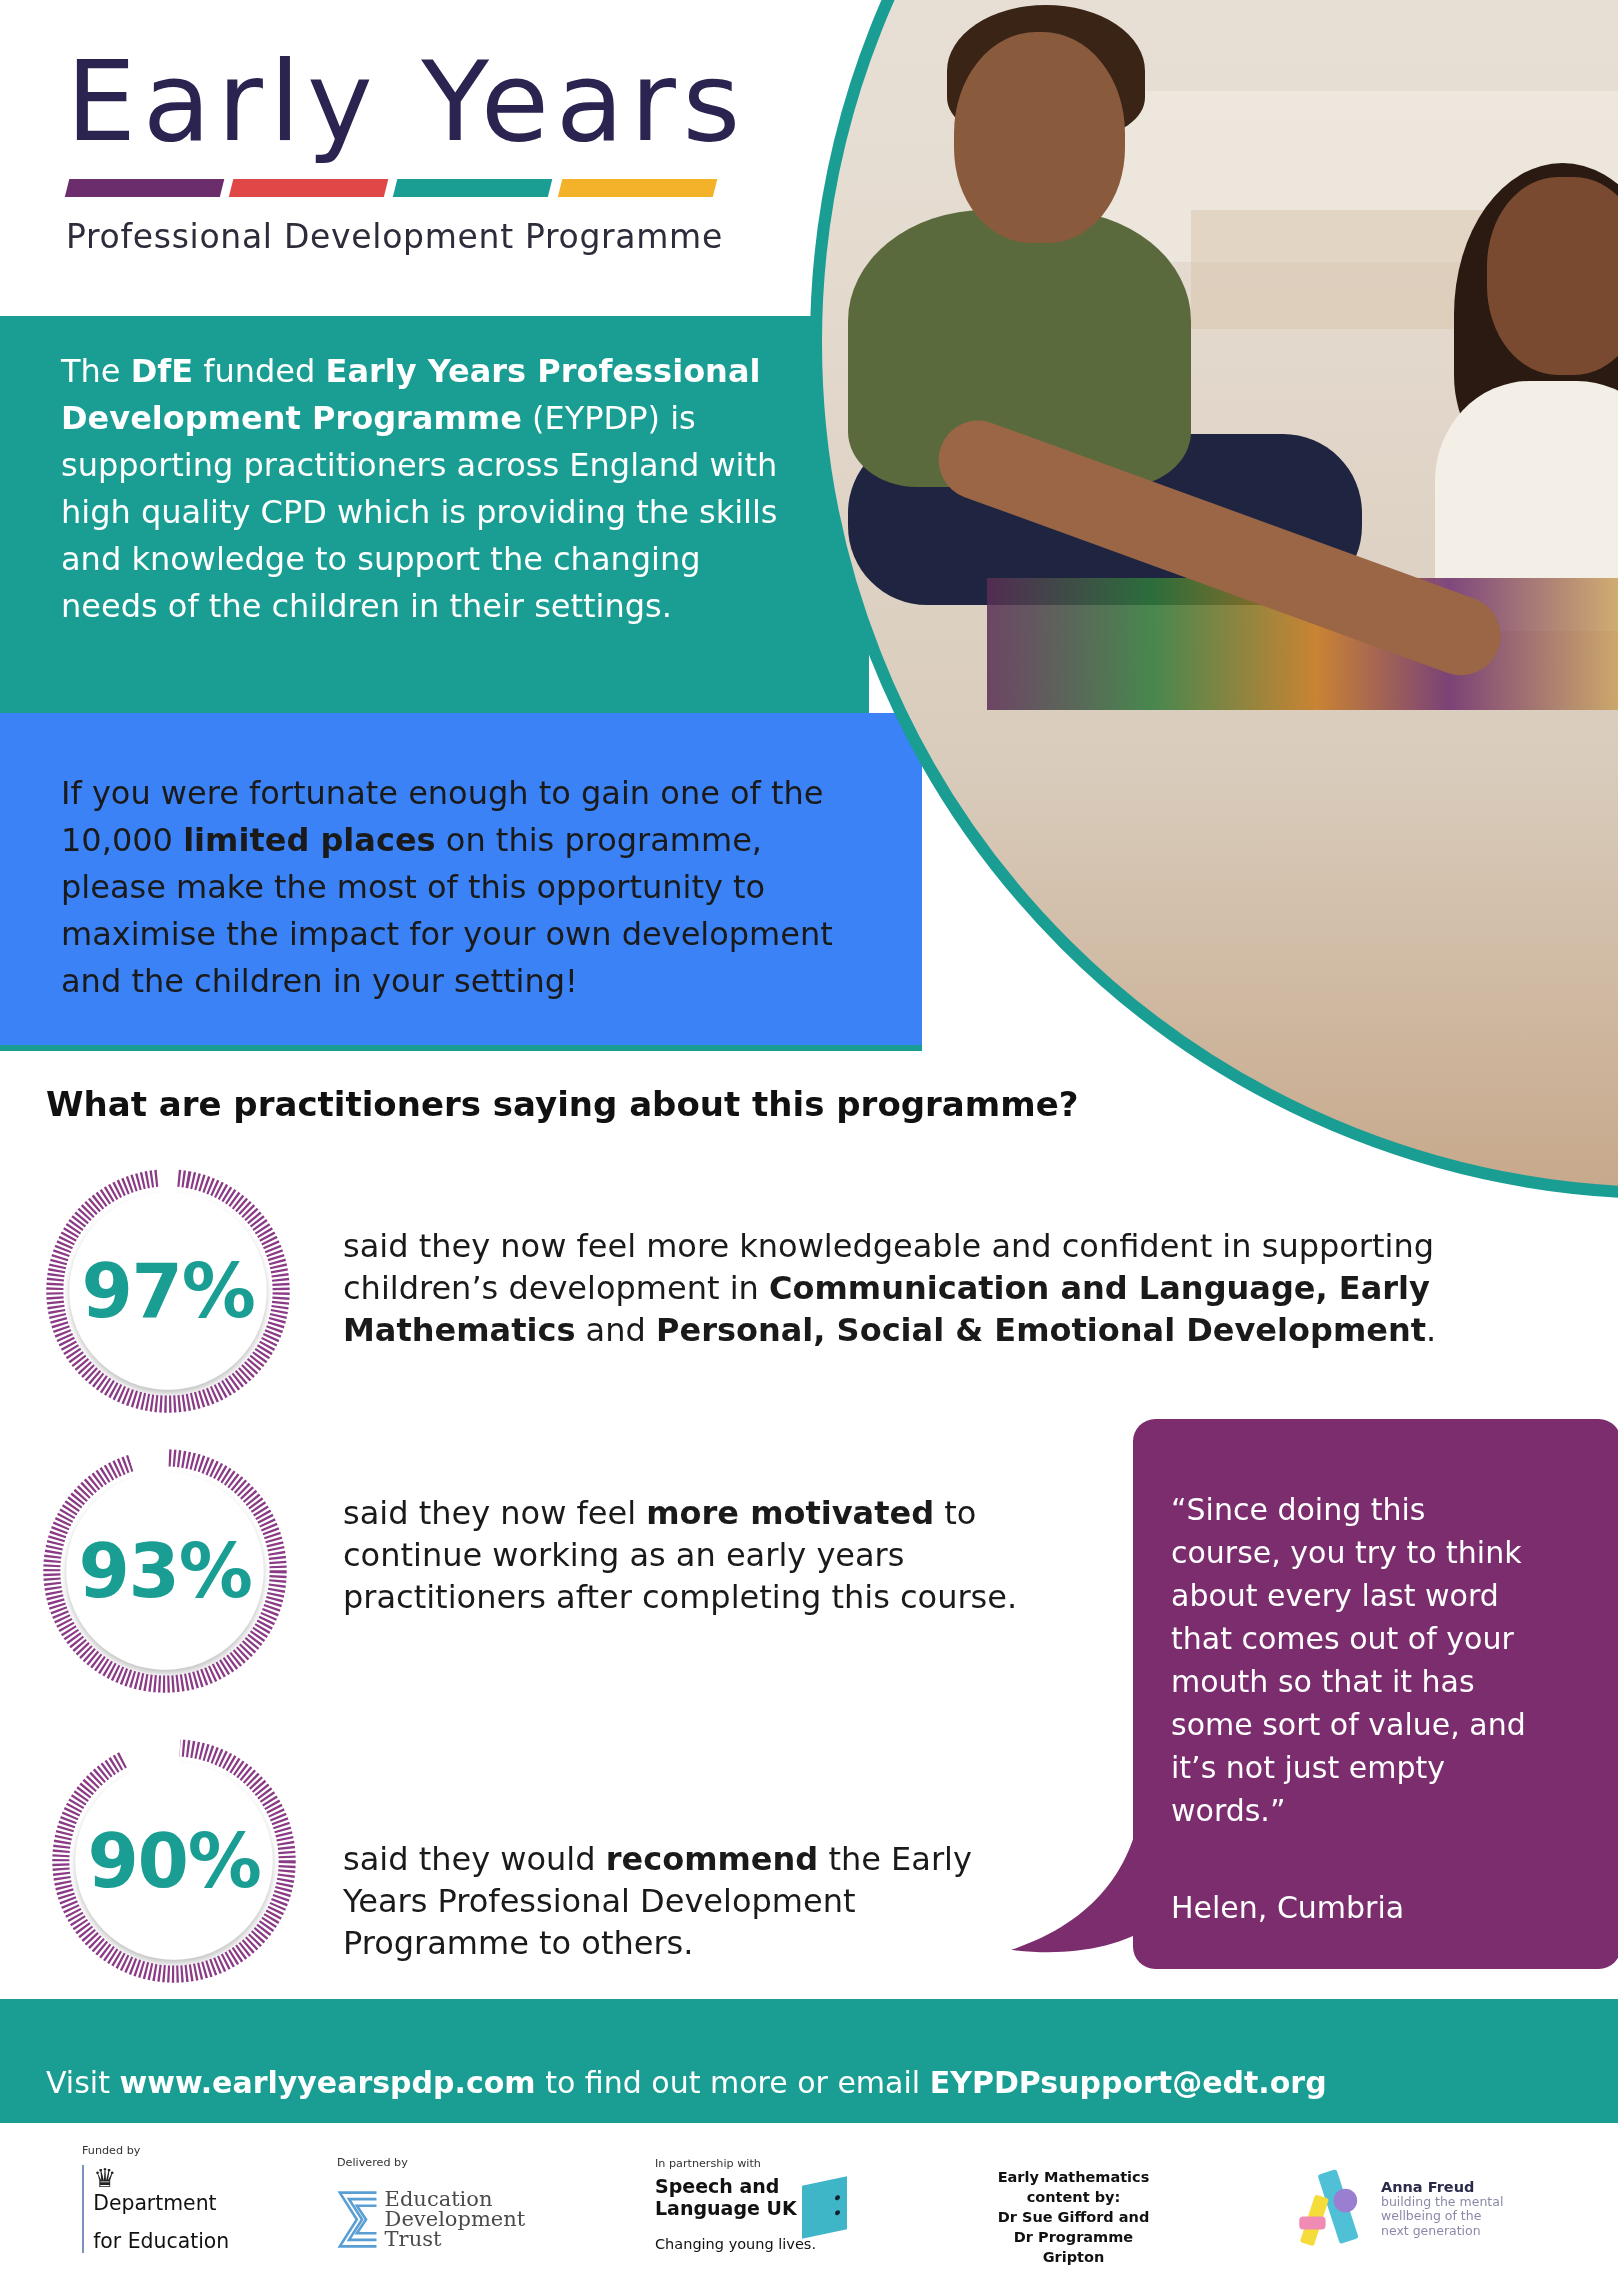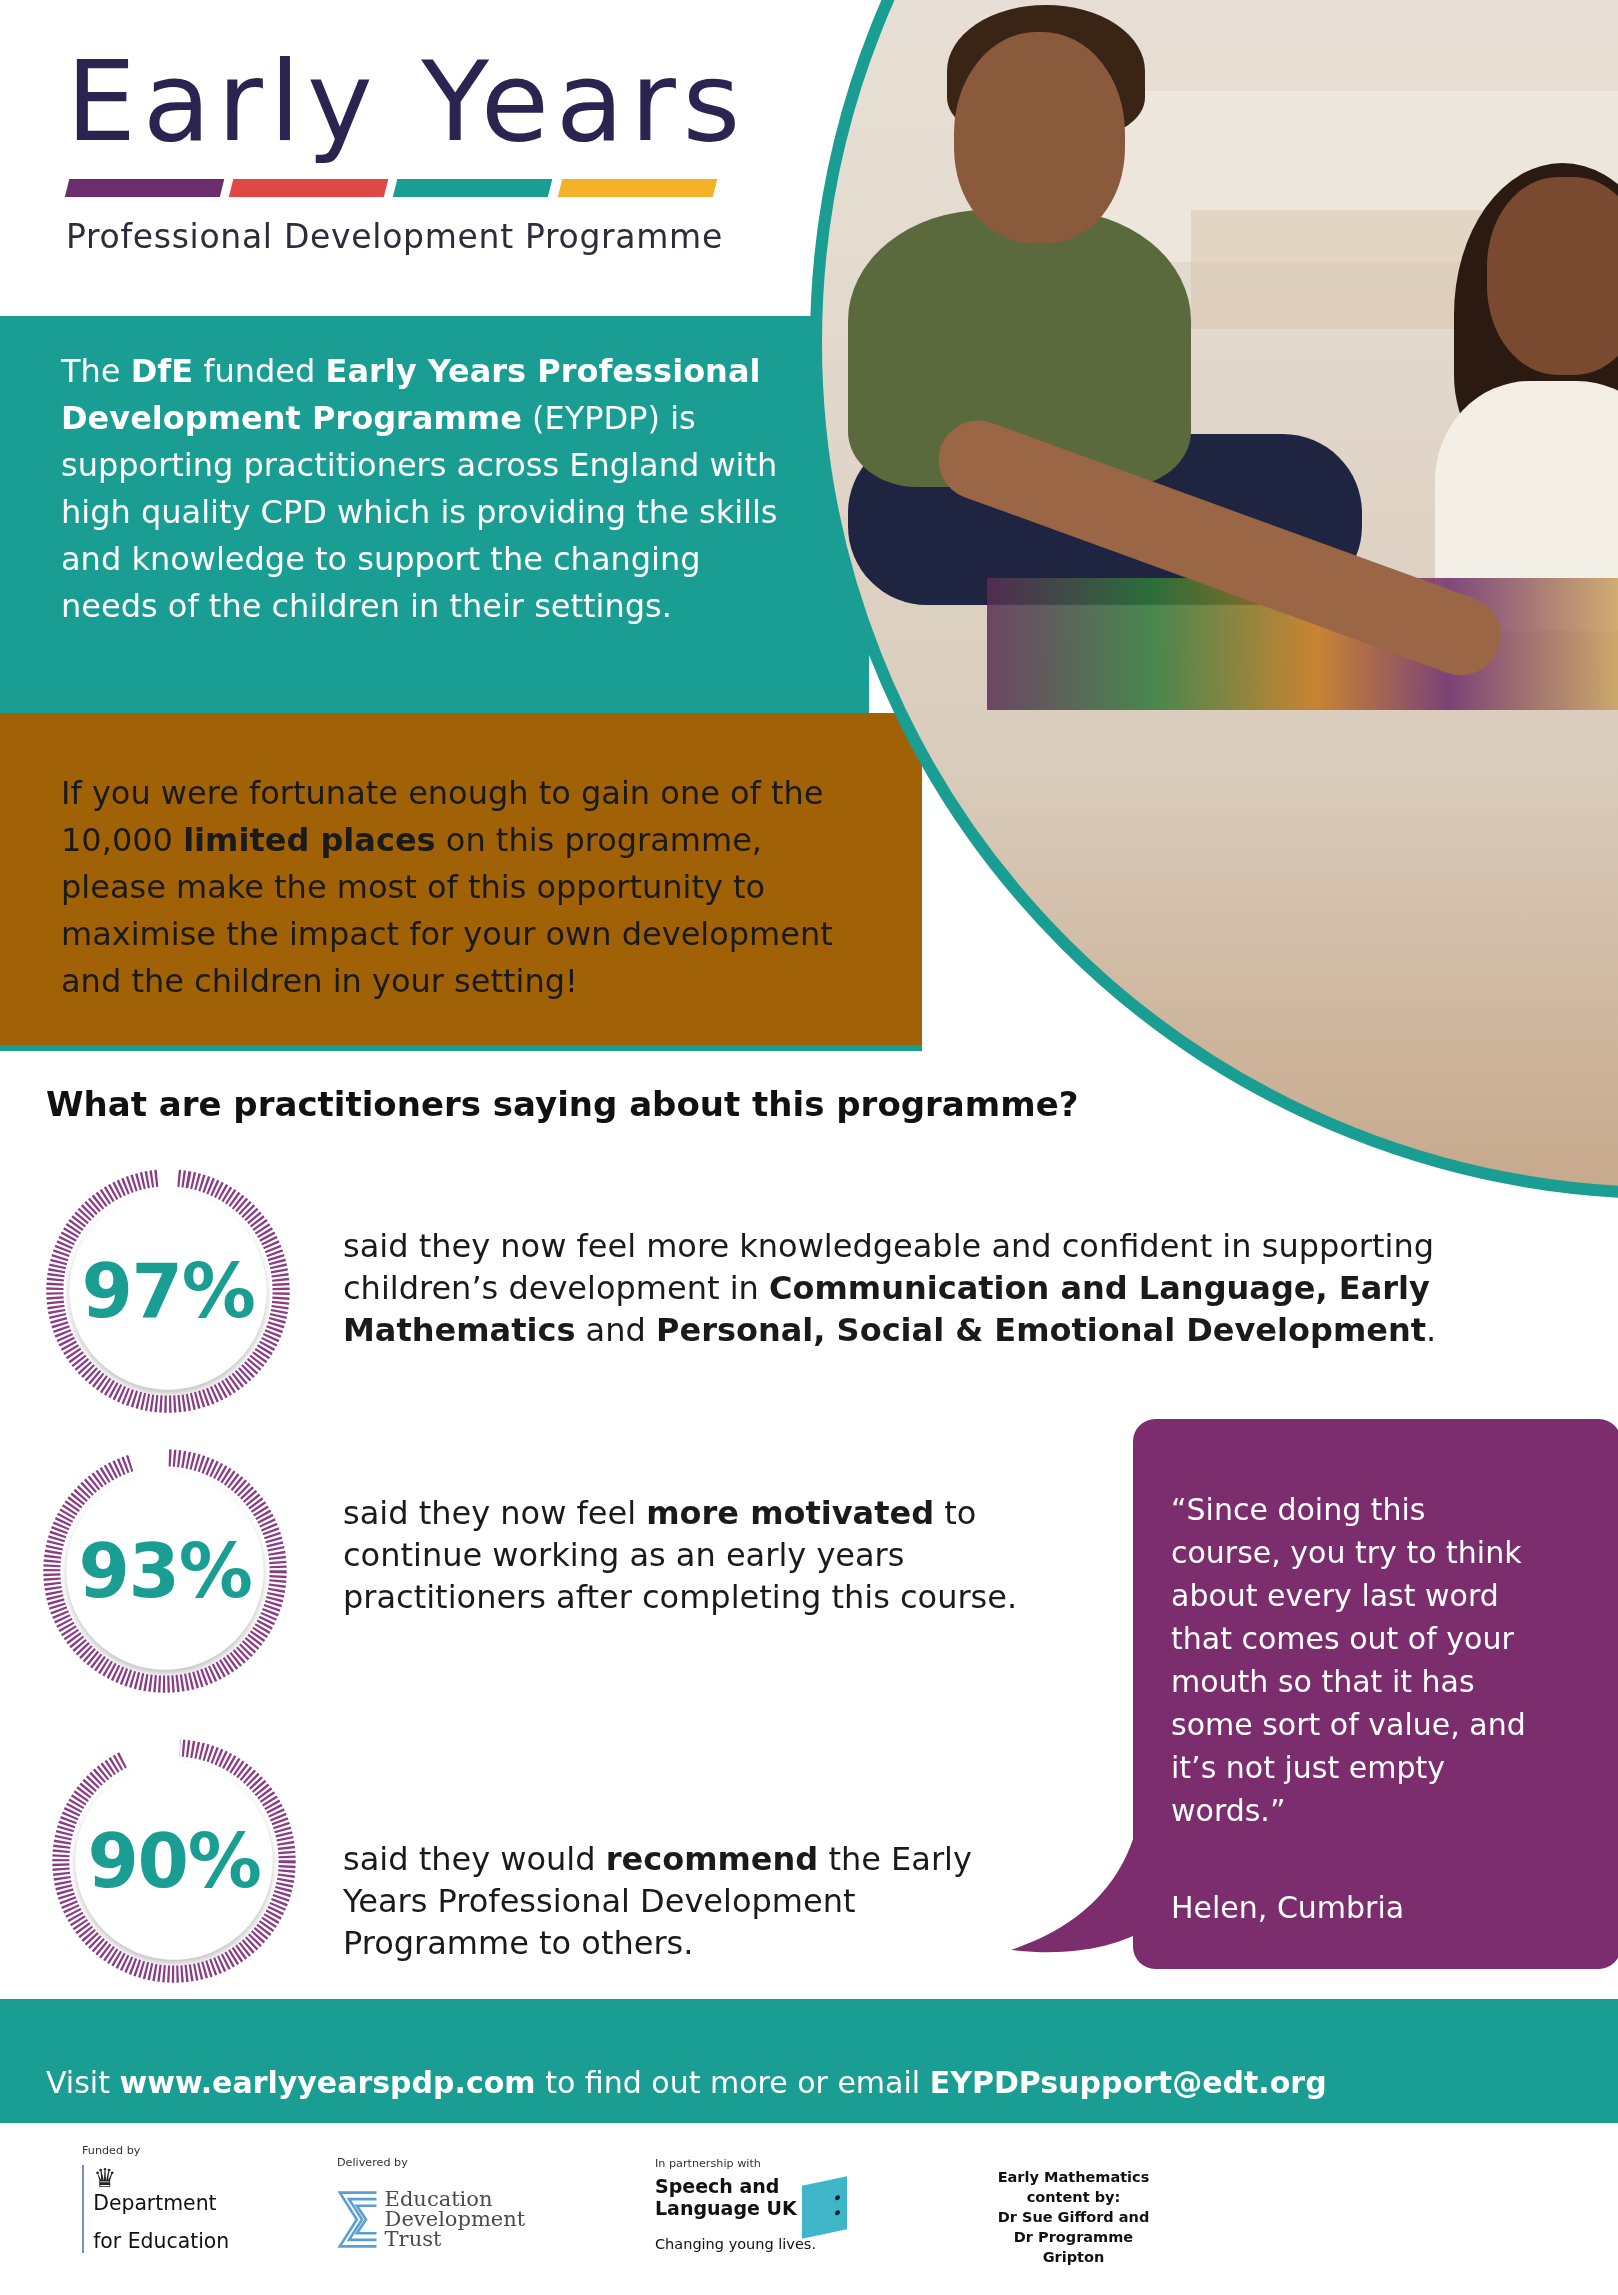--- a/index.html
+++ b/index.html
@@ -19,21 +19,21 @@
   .ph-woman-hair { position: absolute; left: 125px; top: -6.6px; width: 198px; height: 132px; border-radius: 50% 50% 30% 30%; background: #3a2416; }
   .ph-woman-shirt { position: absolute; left: 26px; top: 198px; width: 343px; height: 277px; border-radius: 40% 40% 20% 20%; background: #5b6a3c; }
   .ph-woman-arm { position: absolute; left: 119px; top: 395px; width: 593px; height: 79px; border-radius: 40px; background: #9a6646; transform: rotate(20deg); transform-origin: left center; }
   .ph-woman-legs { position: absolute; left: 26px; top: 422px; width: 514px; height: 171px; border-radius: 79px; background: #1f2540; }
   .ph-girl-head { position: absolute; left: 665px; top: 165px; width: 158px; height: 198px; border-radius: 45%; background: #7a4a30; }
   .ph-girl-hair { position: absolute; left: 632px; top: 151px; width: 217px; height: 303px; border-radius: 50% 50% 30% 30%; background: #2a1a12; }
   .ph-girl-dress { position: absolute; left: 613px; top: 369px; width: 237px; height: 250px; border-radius: 40% 40% 10% 10%; background: #f3efe7; }
   .ph-floor { position: absolute; left: 165px; top: 566px; width: 659px; height: 132px; background: linear-gradient(90deg,#5a2d55 0%,#2e7a3a 25%,#c6761a 50%,#6a2a6a 70%,#d9b45a 100%); opacity: .85; }
 
   .panel-dark { position: absolute; left: 0; top: 316px; width: 869px; height: 397px; background: #1a9e93; z-index: 1; }
-  .panel-light { position: absolute; left: 0; top: 713px; width: 922px; height: 338px; background: #a16207; border-bottom: 6.6px solid #1a9e93; z-index: 1; }
+  .panel-light { position: absolute; left: 0; top: 713px; width: 922px; height: 338px; background: #3b82f6; border-bottom: 6.6px solid #1a9e93; z-index: 1; }
   .panel-text { position: absolute; left: 61px; font-size: 32px; line-height: 47px; font-family: "DejaVu Sans", sans-serif; }
   .panel-dark .panel-text { top: 32px; color: #ffffff; width: 725px; }
   .panel-light .panel-text { top: 57px; color: #1a1a1a; width: 856px; }
   b { font-weight: 700; }
 
   .section-heading { position: absolute; left: 46px; top: 1084px; font-size: 34px; font-weight: 700; color: #111; z-index: 3; }
 
   .stat { position: absolute; left: 0; width: 1120px; }
   .ring { position: absolute; width: 250px; height: 250px; }
   .ring svg { position: absolute; left: 0; top: 0; }
@@ -212,14 +212,28 @@
     <div class="slt-tag">Changing young lives.</div>
   </div>
 
   <div class="logo maths">
     <div>Early Mathematics</div>
     <div>content by:</div>
     <div>Dr Sue Gifford and</div>
     <div>Dr Programme Gripton</div>
   </div>
 
+  <div class="logo af">
+    <svg width="79" height="79" viewBox="0 0 120 120">
+      <rect x="52" y="2" width="30" height="110" rx="4" fill="#4fc0d6" transform="rotate(-18 67 57)"></rect>
+      <rect x="20" y="40" width="22" height="76" rx="4" fill="#f5dc3a" transform="rotate(18 31 78)"></rect>
+      <rect x="8" y="72" width="40" height="20" rx="6" fill="#f08bb5"></rect>
+      <circle cx="78" cy="48" r="18" fill="#9a7fd0"></circle>
+    </svg>
+    <div>
+      <div class="af-name">Anna Freud</div>
+      <div class="af-tag">building the mental</div>
+      <div class="af-tag">wellbeing of the</div>
+      <div class="af-tag">next generation</div>
+    </div>
+  </div>
 </div>
 
 
 </body></html>

